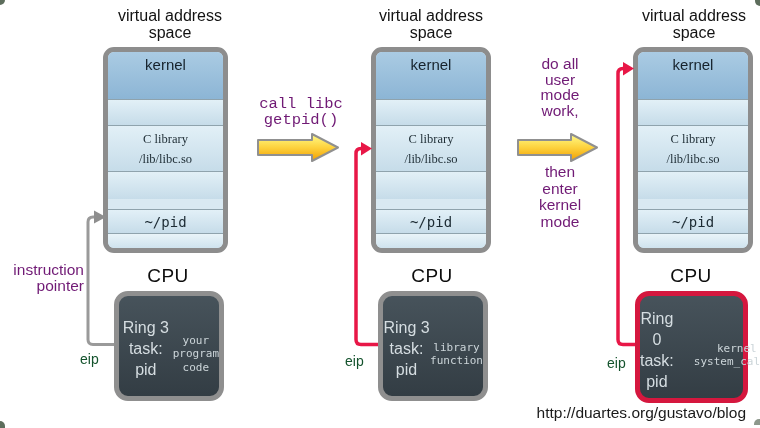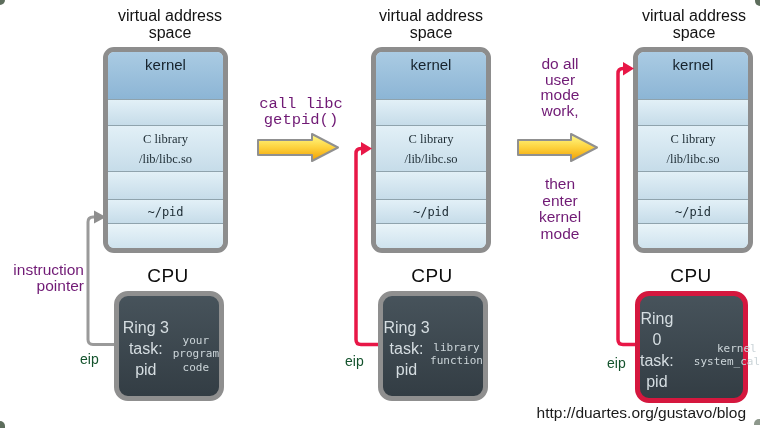--- a/index.html
+++ b/index.html
@@ -16,22 +16,22 @@
   }
   .seg{flex:0 0 auto;text-align:center;box-sizing:border-box;
        background:linear-gradient(180deg,#e2f0f7 0%,#c6dce9 100%);}
   .seg + .seg{border-top:1px solid #8fa3ad;}
   .seg-kernel{height:47px;background:linear-gradient(180deg,#aacbe3 0%,#8cb5d5 100%);
        font-size:15px;padding-top:4px;color:#16222c;}
   .seg-sp1{height:26px;}
   .seg-clib{height:46px;font-family:Liberation Serif, serif;font-size:12.5px;
        line-height:20px;padding-top:3px;color:#1c2b33;}
   .seg-sp2{height:28px;}
-  .seg-pid{height:24px;font-family:"DejaVu Sans Mono",monospace;font-size:12px;
-       line-height:24px;color:#1c2b33;}
+  .seg-pid{height:24px;font-family:"DejaVu Sans Mono",monospace;font-size:14px;
+       line-height:24px;color:#1c2b33;margin-top:10px;}
   .seg-sp3{flex:1 1 auto;background:linear-gradient(180deg,#e9f4f9 0%,#cfe3ee 100%);}
   
   .cpu-label{position:absolute;top:265px;font-size:19px;letter-spacing:.5px;color:#0d0d0d;text-align:center;}
   .cpubox{
     position:absolute;top:291px;box-sizing:border-box;
     border:5px solid #8f8f8f;border-radius:14px;
     background:linear-gradient(180deg,#47535b 0%,#333d44 100%);
     display:flex;flex-direction:row;align-items:center;padding-top:5px;
   }
   .cpubox.ring0{border-color:#d5173e;gap:20px;}
@@ -149,21 +149,21 @@
   <div class="sidetext" style="left:251px;width:100px;top:97px;text-align:center;font-family:Liberation Mono, monospace;">
     <div>call libc</div>
     <div>getpid()</div>
   </div>
   <div class="sidetext" style="left:510px;width:100px;top:56px;text-align:center;">
     <div>do all</div>
     <div>user</div>
     <div>mode</div>
     <div>work,</div>
   </div>
-  <div class="sidetext" style="left:510px;width:100px;top:164px;text-align:center;line-height:16.5px;margin-top:12px;">
+  <div class="sidetext" style="left:510px;width:100px;top:164px;text-align:center;line-height:16.5px;">
     <div>then</div>
     <div>enter</div>
     <div>kernel</div>
     <div>mode</div>
   </div>
 
   <div class="eip" style="left:80px;top:351px;">eip</div>
   <div class="eip" style="left:345px;top:353px;">eip</div>
   <div class="eip" style="left:607px;top:355px;">eip</div>
 

